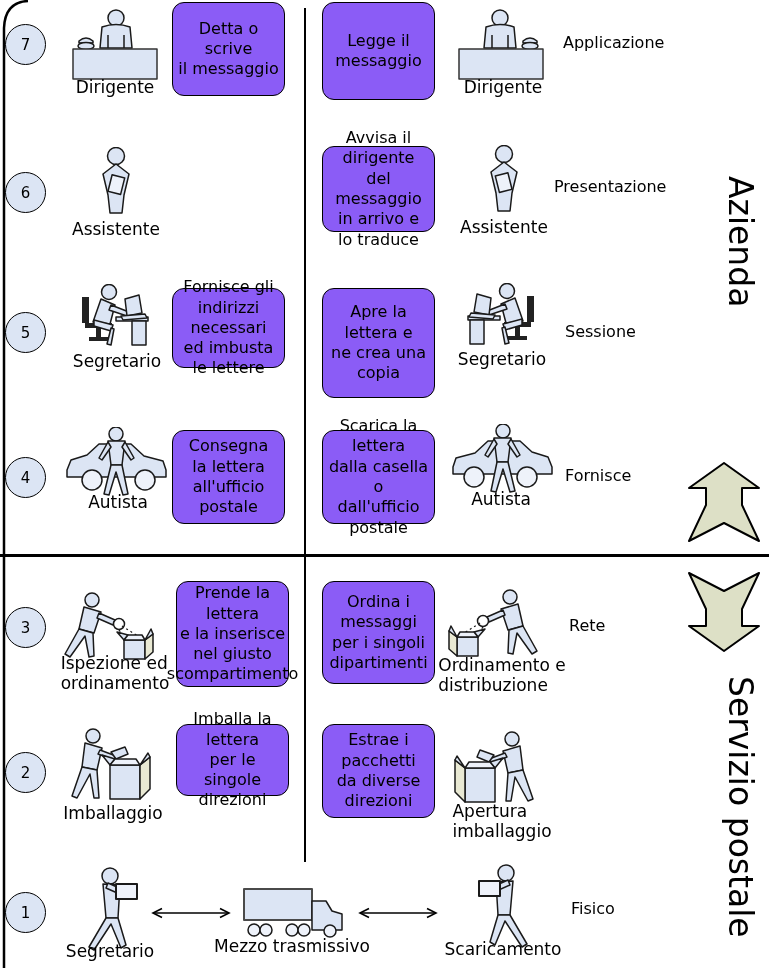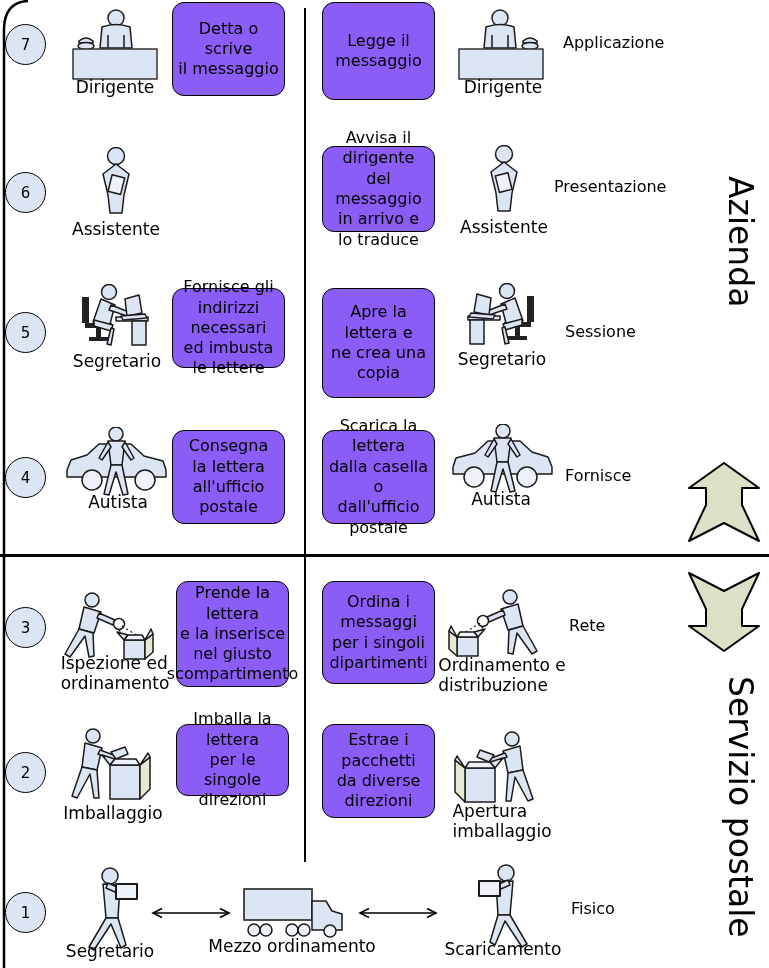--- a/index.html
+++ b/index.html
@@ -232,21 +232,21 @@
   <svg class="fig" style="left:80px;top:867px;width:62px;height:88px" viewBox="0 0 62 88">
       <use href="#fig-carrier"></use>
     </svg>
   <div class="actor" style="left:110px;top:941px">Segretario</div>
   <svg class="fig" style="left:150px;top:906px;width:82px;height:14px" viewBox="0 0 82 14">
       <use href="#fig-dblarrow"></use>
     </svg>
   <svg class="fig" style="left:242px;top:886px;width:110px;height:52px" viewBox="0 0 110 52">
       <use href="#fig-truck"></use>
     </svg>
-  <div class="actor" style="left:292px;top:936px">Mezzo ordinamento</div>
+  <div class="actor" style="left:292px;top:936px">Mezzo trasmissivo</div>
   <svg class="fig" style="left:357px;top:906px;width:82px;height:14px" viewBox="0 0 82 14">
       <use href="#fig-dblarrow"></use>
     </svg>
   <svg class="fig" style="left:474px;top:864px;width:62px;height:88px" viewBox="0 0 62 88">
       <use href="#fig-carrier" transform="translate(62,0) scale(-1,1)"></use>
     </svg>
   <div class="actor" style="left:503px;top:939px">Scaricamento</div>
   <div class="layer" style="left:571px;top:899px">Fisico</div>
 
   <div class="rot" style="left:760px;top:176px">Azienda</div>

